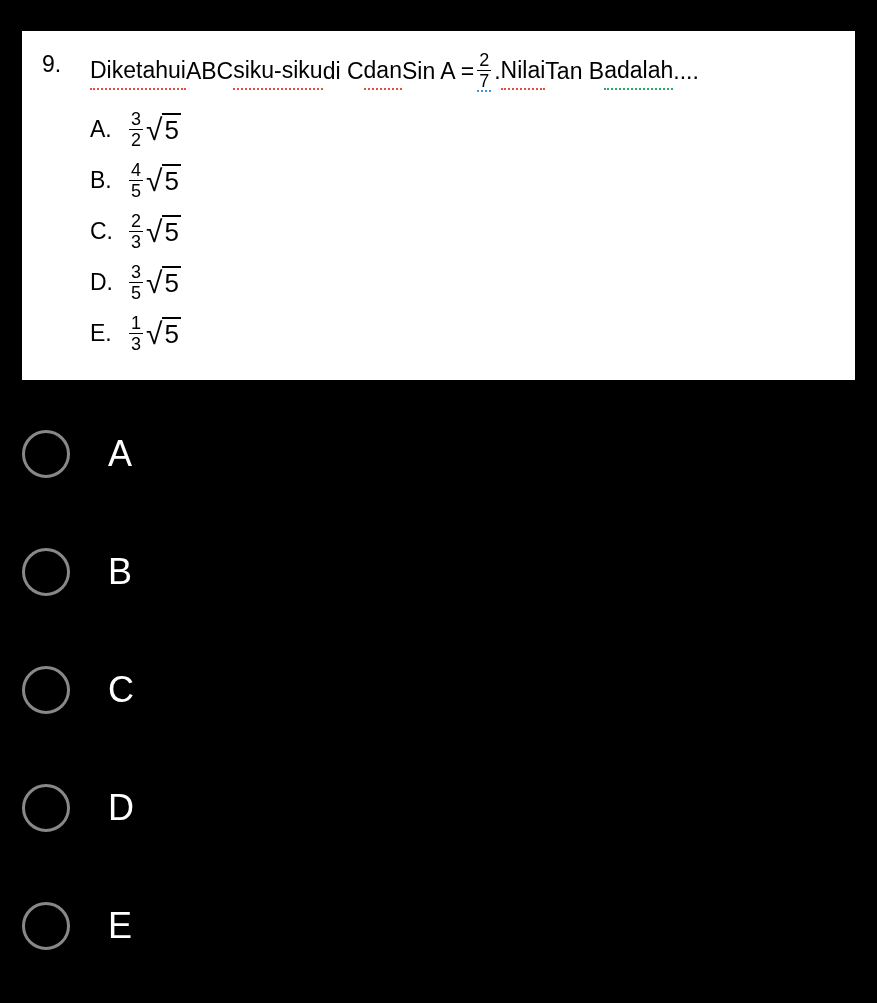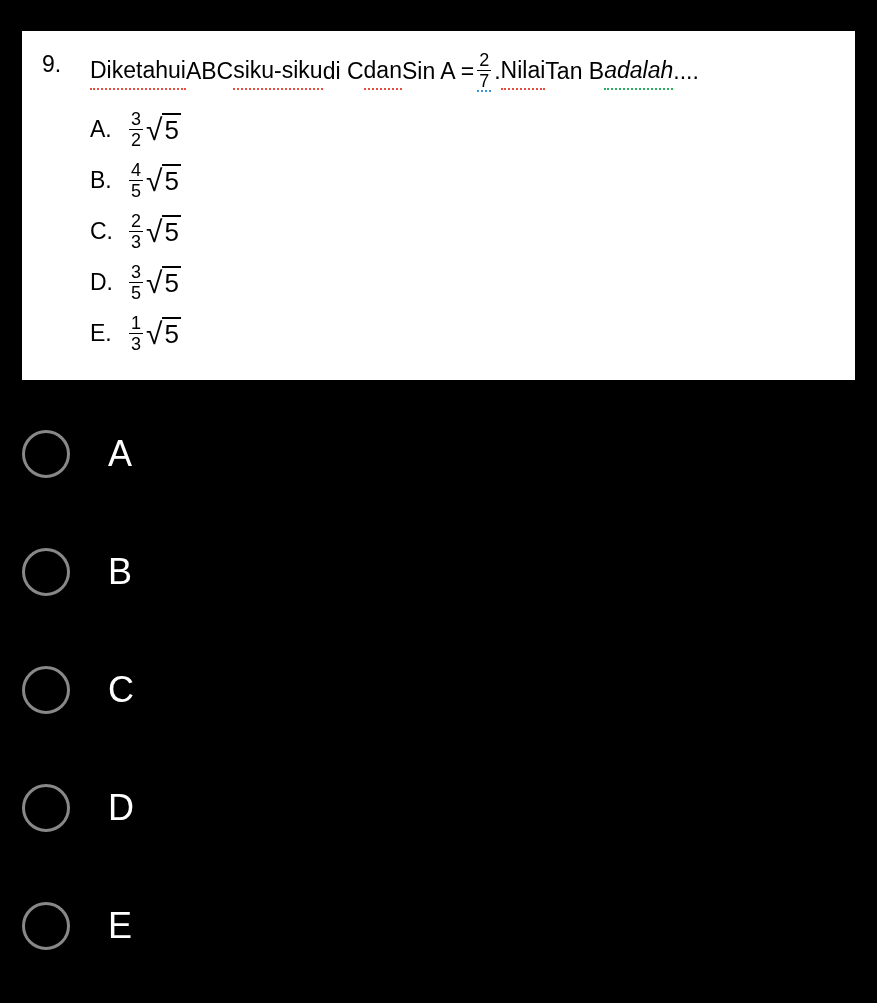--- a/index.html
+++ b/index.html
@@ -38,21 +38,20 @@
       line-height: 1.5;
       justify-content: space-between;
     }
     .underline-red {
       border-bottom: 2px dotted #e74c3c;
       display: inline-block;
     }
     .underline-green {
       border-bottom: 2px dotted #27ae60;
       display: inline-block;
-      font-style: italic;
     }
     .underline-blue {
       border-bottom: 2px dotted #3498db;
       display: inline-block;
     }
     .fraction {
       display: inline-flex;
       flex-direction: column;
       align-items: center;
       vertical-align: middle;

